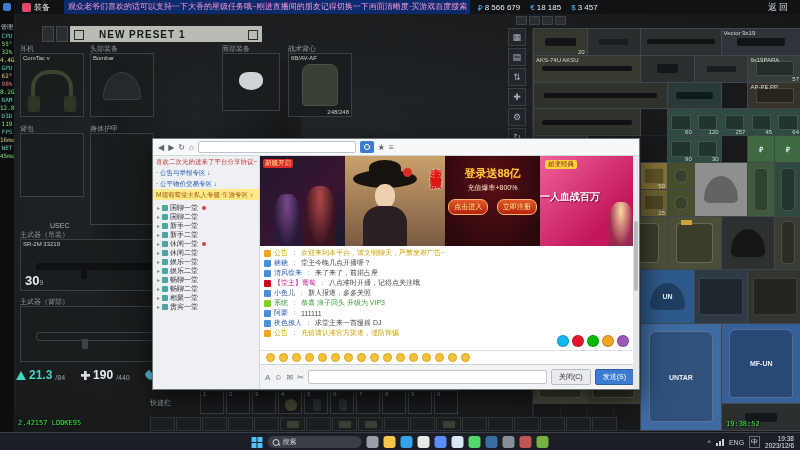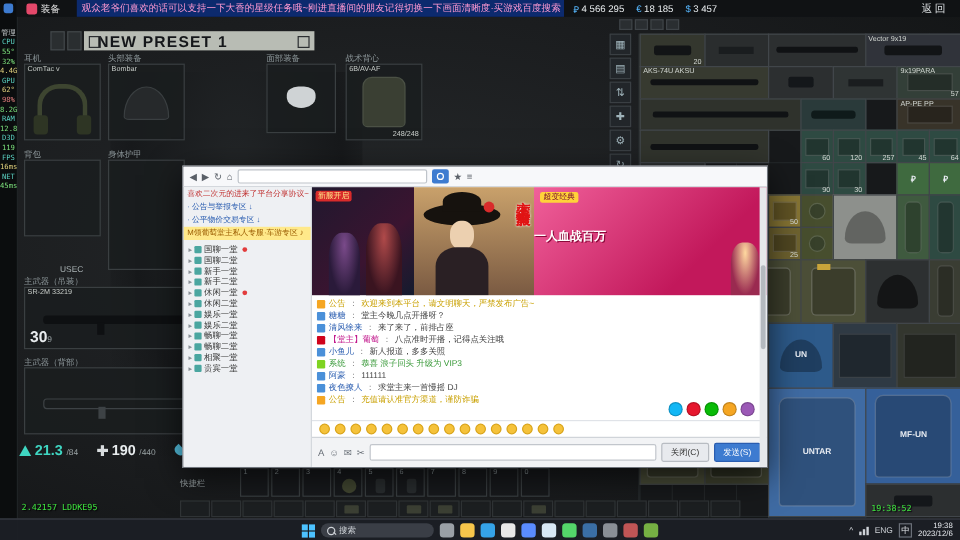--- a/index.html
+++ b/index.html
@@ -21,21 +21,21 @@
   .cur{display:flex;align-items:center;gap:2px;font-size:8px;color:#e8ecee;}
   .cur .sym{font-size:8px;}
   #back-btn{margin-left:auto;margin-right:10px;font-size:9px;color:#d8dcde;letter-spacing:2px;}
   
   .slotlabel{position:absolute;font-size:7px;color:#8b9598;z-index:4;white-space:nowrap;}
   .slotbox{position:absolute;background:rgba(26,29,31,.85);border:1px solid #3a3f41;box-sizing:border-box;z-index:3;}
   .itemname{position:absolute;top:1px;left:2px;font-size:6px;color:#c8cdc9;white-space:nowrap;z-index:2;}
   .slotcount{position:absolute;bottom:1px;right:2px;font-size:6px;color:#c8cdc9;z-index:2;}
   #preset-bar{position:absolute;left:70px;top:26px;width:192px;height:16px;background:#b8bcb4;z-index:4;
     display:flex;align-items:center;}
-  #preset-title{font-size:13px;font-weight:bold;color:#15171a;margin-left:11px;letter-spacing:1px;}
+  #preset-title{font-size:10px;font-weight:bold;color:#15171a;margin-left:29px;letter-spacing:1px;}
   .preset-sq{position:absolute;top:26px;width:12px;height:16px;background:#2a2e30;border:1px solid #42474a;box-sizing:border-box;z-index:4;}
   #preset-icon-l{position:absolute;left:74px;top:30px;width:8px;height:8px;border:1px solid #2b2e31;z-index:5;}
   #preset-icon-r{position:absolute;left:248px;top:30px;width:8px;height:8px;border:1px solid #2b2e31;z-index:5;}
   #char-shadow{position:absolute;left:92px;top:60px;width:210px;height:320px;z-index:1;
     background:radial-gradient(ellipse at 50% 30%, #232628 0%, #17191b 60%, transparent 85%);}
   .headset{width:34px;height:28px;border:4px solid #3d4530;border-bottom:none;border-radius:18px 18px 0 0;margin:16px auto 0;position:relative;}
   .headset::before,.headset::after{content:"";position:absolute;bottom:-10px;width:12px;height:16px;background:#2e3524;border-radius:3px;}
   .headset::before{left:-7px;}.headset::after{right:-7px;}
   .helmet-dome{width:36px;height:26px;background:#26292b;border-radius:50% 50% 12% 12%/90% 90% 10% 10%;margin:18px auto 0;border:1px solid #3a3f41;}
   .mask-sh{width:24px;height:18px;background:#cfd3d5;border-radius:40% 40% 50% 50%;margin:18px auto 0;}
@@ -210,21 +210,21 @@
 
   <div id="topbar">
     <div id="platform-tab">
       <div id="platform-icon"></div>
       <span id="platform-label">装备</span>
     </div>
     <div id="marquee">观众老爷们喜欢的话可以支持一下大香的星级任务哦~刚进直播间的朋友记得切换一下画面清晰度·买游戏百度搜索：追风蜗牛商城</div>
     <div id="currencies">
         <div class="cur">
           <span class="sym" style="color: rgb(87, 184, 255);">₽</span>
-          <span>4 566 295</span>
+          <span>8 566 679</span>
         </div>
         <div class="cur">
           <span class="sym" style="color: rgb(87, 184, 255);">€</span>
           <span>18 185</span>
         </div>
         <div class="cur">
           <span class="sym" style="color: rgb(87, 184, 255);">$</span>
           <span>3 457</span>
         </div>
       </div>
@@ -641,20 +641,26 @@
             <div class="fig2"></div>
             <span id="ban-a-tag">新服开启</span>
           </div>
           <div id="ban-b">
             <div class="hatbrim"></div>
             <div class="hatcrown"></div>
             <div class="face"></div>
             <div class="flower"></div>
             <div class="robe"></div>
             <div id="ban-b-title">变态道士爽服</div>
+          </div>
+          <div id="ban-c">
+            <div id="ban-c-big">登录送88亿</div>
+            <div id="ban-c-small">充值爆率+800%</div>
+            <span class="ban-btn">点击进入</span>
+            <span class="ban-btn">立即注册</span>
           </div>
           <div id="ban-d">
             <span id="ban-d-tag">超变经典</span>
             <div id="ban-d-line">一人血战百万</div>
             <div class="fig"></div>
           </div>
         </div>
         <div id="feed">
             <div class="msg">
               <span class="micon" style="background: rgb(245, 166, 35);"></span>

